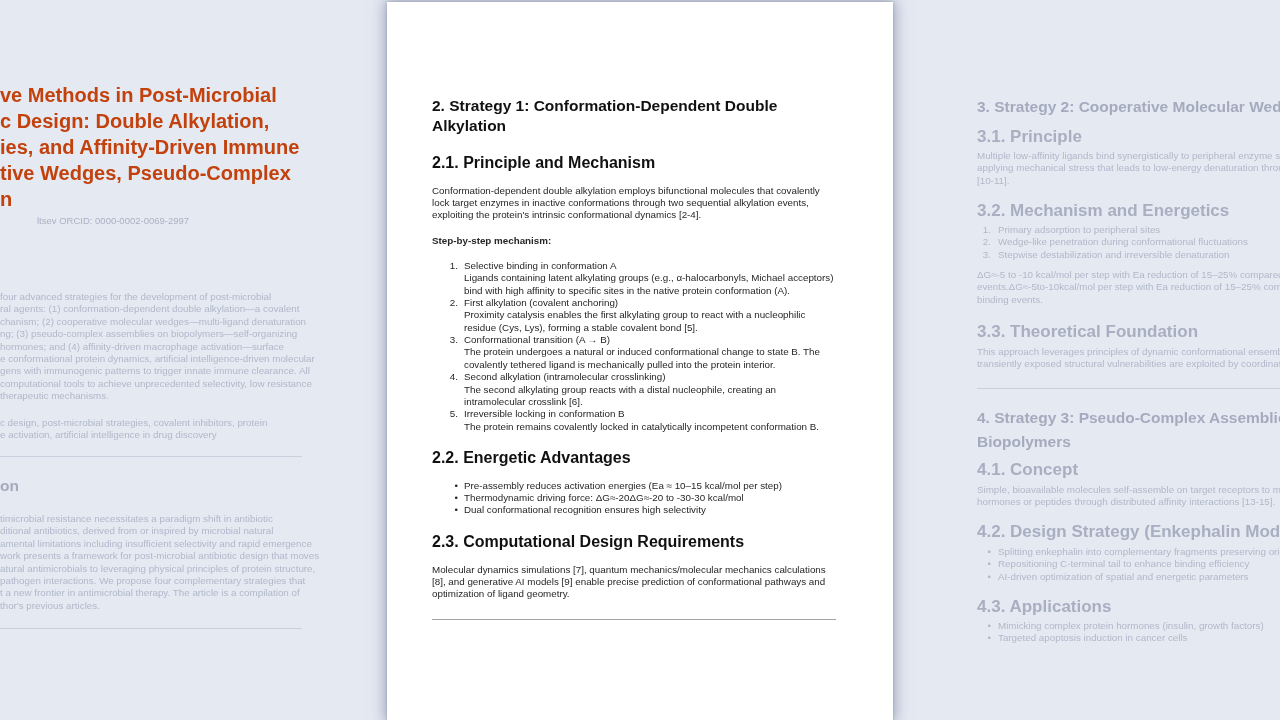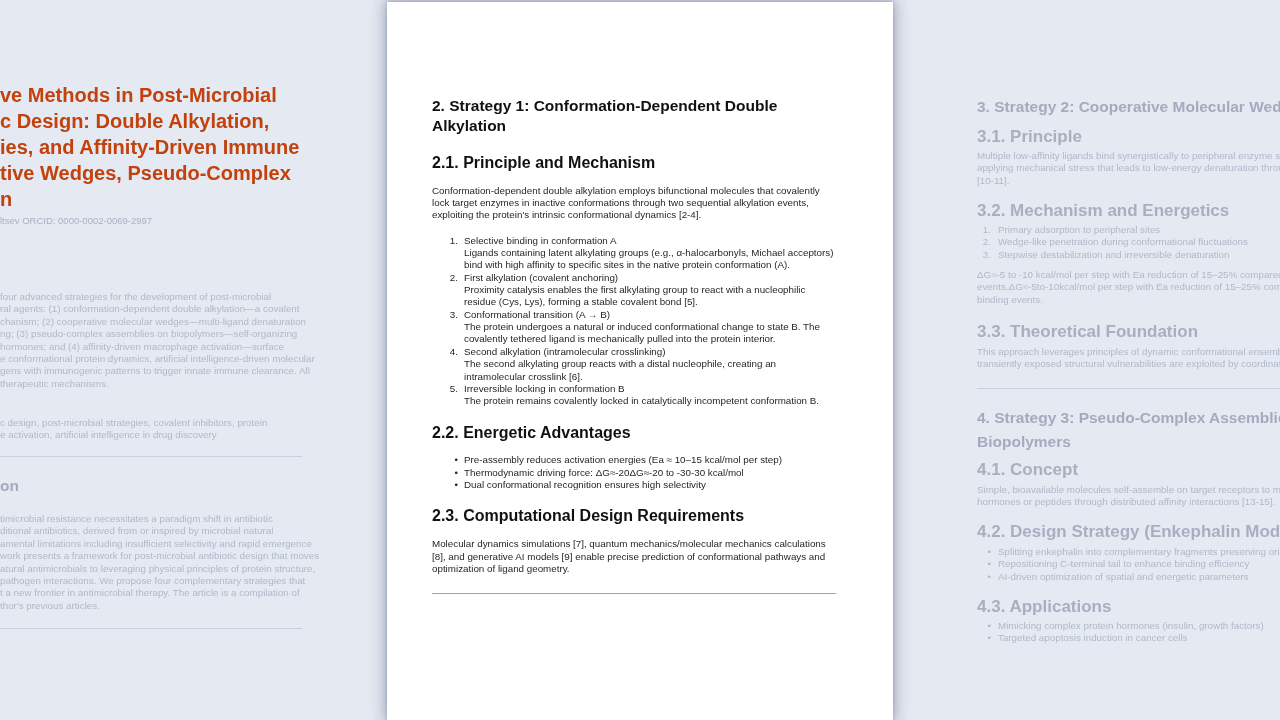--- a/index.html
+++ b/index.html
@@ -40,21 +40,21 @@
   .muted-h2{font-size:17px;font-weight:bold;color:#a8afc1;}
   .muted-body{font-size:9.8px;line-height:12.4px;color:#b0b8c9;}
   .muted-byline{font-size:9.5px;color:#aab1c3;}
   .rule-muted{border:none;border-top:1px solid #c9cfdc;margin:0;}
   .side ol,.side ul{list-style:none;margin:0;padding:0;}
   .side ol li,.side ul li{display:flex;}
   .side ol .num{flex:0 0 14px;text-align:right;margin-right:7px;}
   .side ul li::before{content:"\2022";flex:0 0 14px;text-align:right;margin-right:7px;color:#b0b8c9;}
   
   .l-title{top:82px;}
-  .l-byline{top:215px;}
+  .l-byline{top:215px;padding-left:37px;}
   .l-abstract{top:291px;}
   .l-keywords{top:417px;}
   .l-rule1{top:456px;width:302px;}
   .l-heading{top:474px;}
   .l-intro{top:513px;}
   .l-rule2{top:628px;width:302px;}
   
   .r-title{top:95px;}
   .r-h31{top:127px;}
   .r-p31{top:150px;}
@@ -85,20 +85,21 @@
     </div>
   <div class="blk l-byline muted-byline line">ltsev ORCID: 0000-0002-0069-2997</div>
   <div class="blk l-abstract muted-body">
       <div class="line">four advanced strategies for the development of post-microbial</div>
       <div class="line">ral agents: (1) conformation-dependent double alkylation—a covalent</div>
       <div class="line">chanism; (2) cooperative molecular wedges—multi-ligand denaturation</div>
       <div class="line">ng; (3) pseudo-complex assemblies on biopolymers—self-organizing</div>
       <div class="line">hormones; and (4) affinity-driven macrophage activation—surface</div>
       <div class="line">e conformational protein dynamics, artificial intelligence-driven molecular</div>
       <div class="line">gens with immunogenic patterns to trigger innate immune clearance. All</div>
+      <div class="line">computational tools to achieve unprecedented selectivity, low resistance</div>
       <div class="line">therapeutic mechanisms.</div>
     </div>
   <div class="blk l-keywords muted-body">
       <div class="line">c design, post-microbial strategies, covalent inhibitors, protein</div>
       <div class="line">e activation, artificial intelligence in drug discovery</div>
     </div>
   <hr class="blk l-rule1 rule-muted">
   <div class="blk l-heading muted-h1 line">on</div>
   <div class="blk l-intro muted-body">
       <div class="line">timicrobial resistance necessitates a paradigm shift in antibiotic</div>
@@ -112,20 +113,21 @@
     </div>
   <hr class="blk l-rule2 rule-muted">
 </section>
 
 <main class="page-center">
   <h1>2. Strategy 1: Conformation-Dependent Double Alkylation</h1>
 
   <h2>2.1. Principle and Mechanism</h2>
   <p>Conformation-dependent double alkylation employs bifunctional molecules that covalently lock target enzymes in inactive conformations through two sequential alkylation events, exploiting the protein's intrinsic conformational dynamics [2-4].</p>
 
+  <p class="steps-label">Step-by-step mechanism:</p>
   <ol class="steps">
       <li class="step">
       <span class="num">1.</span>
       <span class="step-body"><span class="b">Selective binding in conformation A</span><br><span class="d">Ligands containing latent alkylating groups (e.g., α-halocarbonyls, Michael acceptors) bind with high affinity to specific sites in the native protein conformation (A).</span></span>
     </li>
       <li class="step">
       <span class="num">2.</span>
       <span class="step-body"><span class="b">First alkylation (covalent anchoring)</span><br><span class="d">Proximity catalysis enables the first alkylating group to react with a nucleophilic residue (Cys, Lys), forming a stable covalent bond [5].</span></span>
     </li>
       <li class="step">

